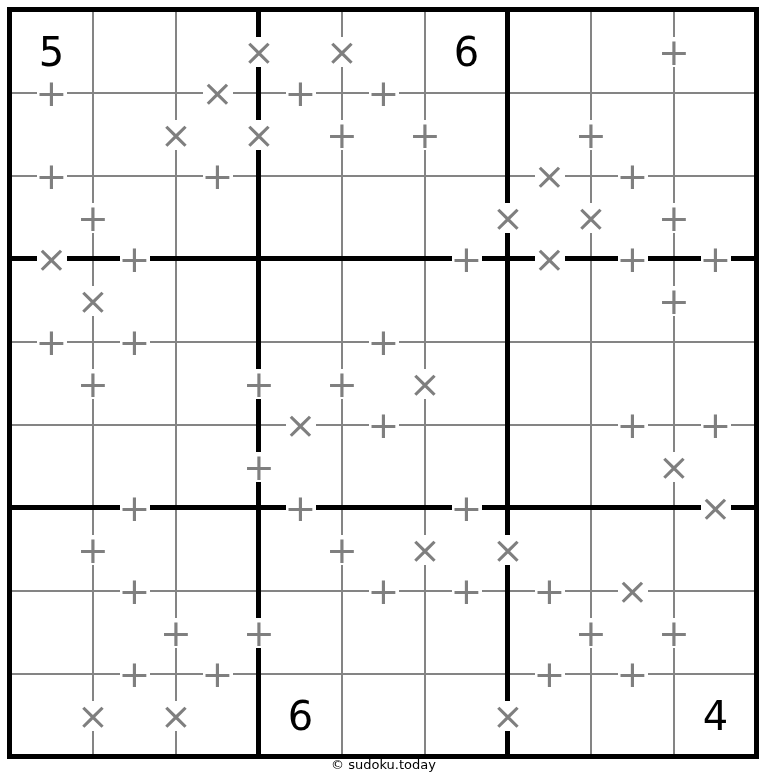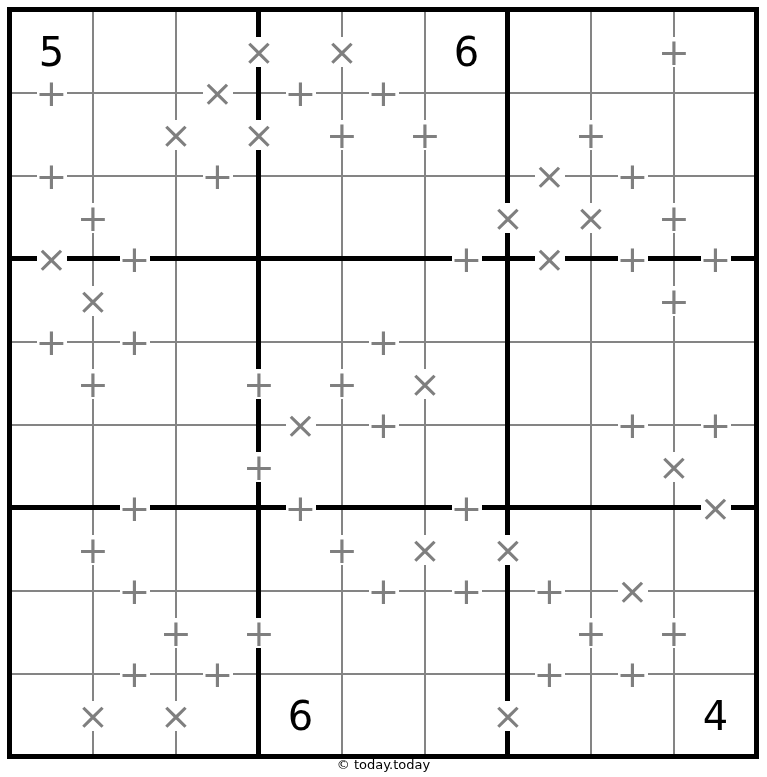--- a/index.html
+++ b/index.html
@@ -111,13 +111,13 @@
     <div class="marker" style="left: 534.5px; top: 659px; color: rgb(127, 127, 127);">+</div>
     <div class="marker" style="left: 617.5px; top: 659px; color: rgb(127, 127, 127);">+</div>
     <div class="marker" style="left: 78px; top: 700.5px; color: rgb(127, 127, 127);">×</div>
     <div class="marker" style="left: 161px; top: 700.5px; color: rgb(127, 127, 127);">×</div>
     <div class="marker" style="left: 493px; top: 700.5px; color: rgb(127, 127, 127);">×</div>
     <div class="given" style="left: 13px; top: 13px; color: rgb(0, 0, 0);">5</div>
     <div class="given" style="left: 428px; top: 13px; color: rgb(0, 0, 0);">6</div>
     <div class="given" style="left: 262px; top: 677px; color: rgb(0, 0, 0);">6</div>
     <div class="given" style="left: 677px; top: 677px; color: rgb(0, 0, 0);">4</div>
   </div>
-<div class="footer">© today.today</div>
+<div class="footer">© sudoku.today</div>
 
 </body></html>

